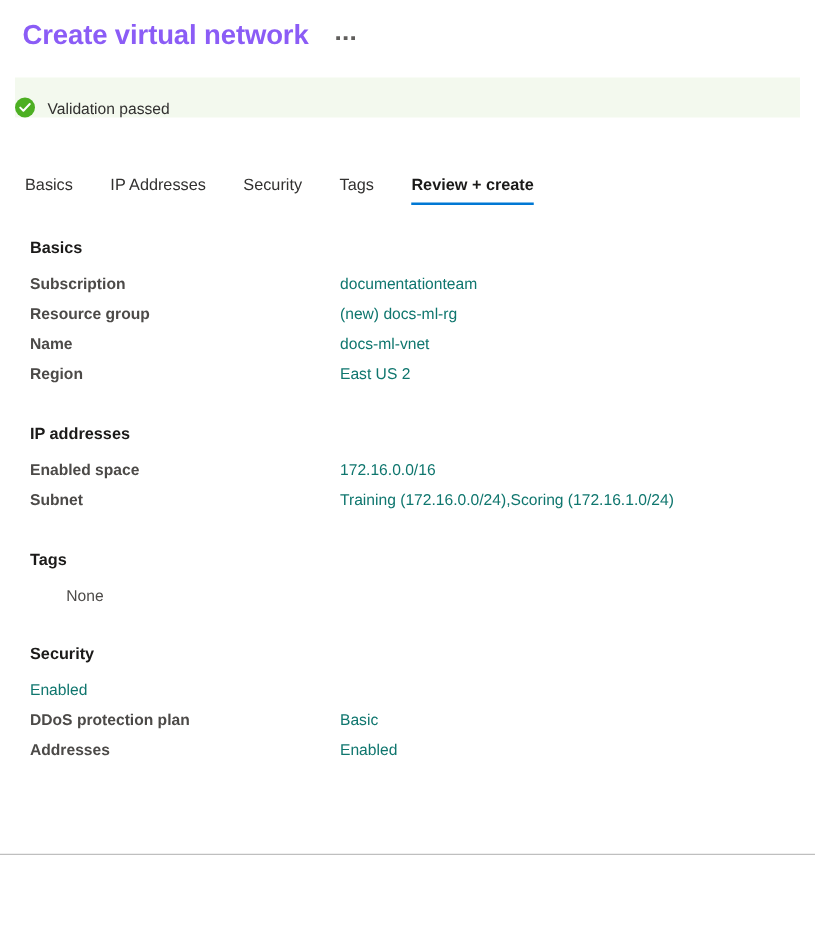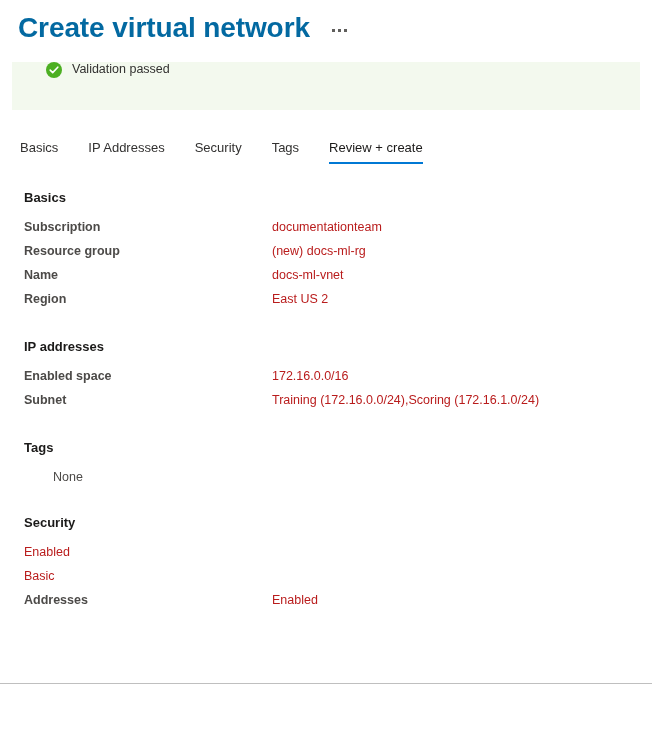--- a/index.html
+++ b/index.html
@@ -17,23 +17,23 @@
   }
 
   
   .title-row {
     display: flex;
     align-items: center;
     padding: 11px 0 0 18px;
     height: 34px;
   }
   .page-title {
-    font-size: 28px;
+    font-size: 22px;
     font-weight: 600;
-    color: #0369a1;
+    color: #8b5cf6;
     letter-spacing: -0.1px;
     line-height: 30px;
   }
   .ellipsis-btn {
     margin-left: 18px;
     display: flex;
     align-items: center;
     gap: 3px;
     padding: 6px 4px 2px 4px;
     cursor: pointer;
@@ -44,26 +44,26 @@
     height: 3px;
     background: #605e5c;
   }
 
   
   .banner {
     position: absolute;
     left: 12px;
     top: 62px;
     width: 628px;
-    height: 48px;
+    height: 32px;
     background: #f3f9ee;
     display: flex;
-    align-items: flex-start;
+    align-items: flex-end;
     box-sizing: border-box;
-    padding-left: 34px;
+    padding-left: 0;
   }
   .banner-icon {
     width: 16px;
     height: 16px;
     flex: 0 0 16px;
     border-radius: 50%;
     background: #4caf22;
     position: relative;
   }
   .banner-icon svg {
@@ -89,21 +89,21 @@
     font-size: 13px;
     color: #323130;
     padding: 3px 0 9px 0;
     margin-right: 30px;
     cursor: pointer;
     position: relative;
     white-space: nowrap;
   }
   .tab:last-child { margin-right: 0; }
   .tab.active {
-    font-weight: 400;
+    font-weight: 700;
     color: #1b1a19;
   }
   .tab.active::after {
     content: "";
     position: absolute;
     left: 0;
     right: 0;
     bottom: 0;
     height: 2px;
     background: #0078d4;
@@ -129,21 +129,21 @@
     line-height: 24px;
     color: #49484a;
   }
   .kv-key {
     width: 248px;
     flex: 0 0 248px;
     color: #4c4a48;
     font-weight: bold;
   }
   .kv-val {
-    color: #b91c1c;
+    color: #0f766e;
     white-space: nowrap;
     text-align: right;
   }
   .plain-row {
     font-size: 12.5px;
     line-height: 24px;
     color: #4c4a48;
     margin-left: 29px;
   }
 
@@ -241,20 +241,21 @@
   </div>
 
   <div class="gap-md"></div>
 
   <div class="section">
     <div class="section-title">Security</div>
     <div class="kv-row">
       <div class="kv-val">Enabled</div>
     </div>
     <div class="kv-row">
+      <div class="kv-key">DDoS protection plan</div>
       <div class="kv-val">Basic</div>
     </div>
     <div class="kv-row">
       <div class="kv-key">Addresses</div>
       <div class="kv-val">Enabled</div>
     </div>
   </div>
 
 </div>
 

